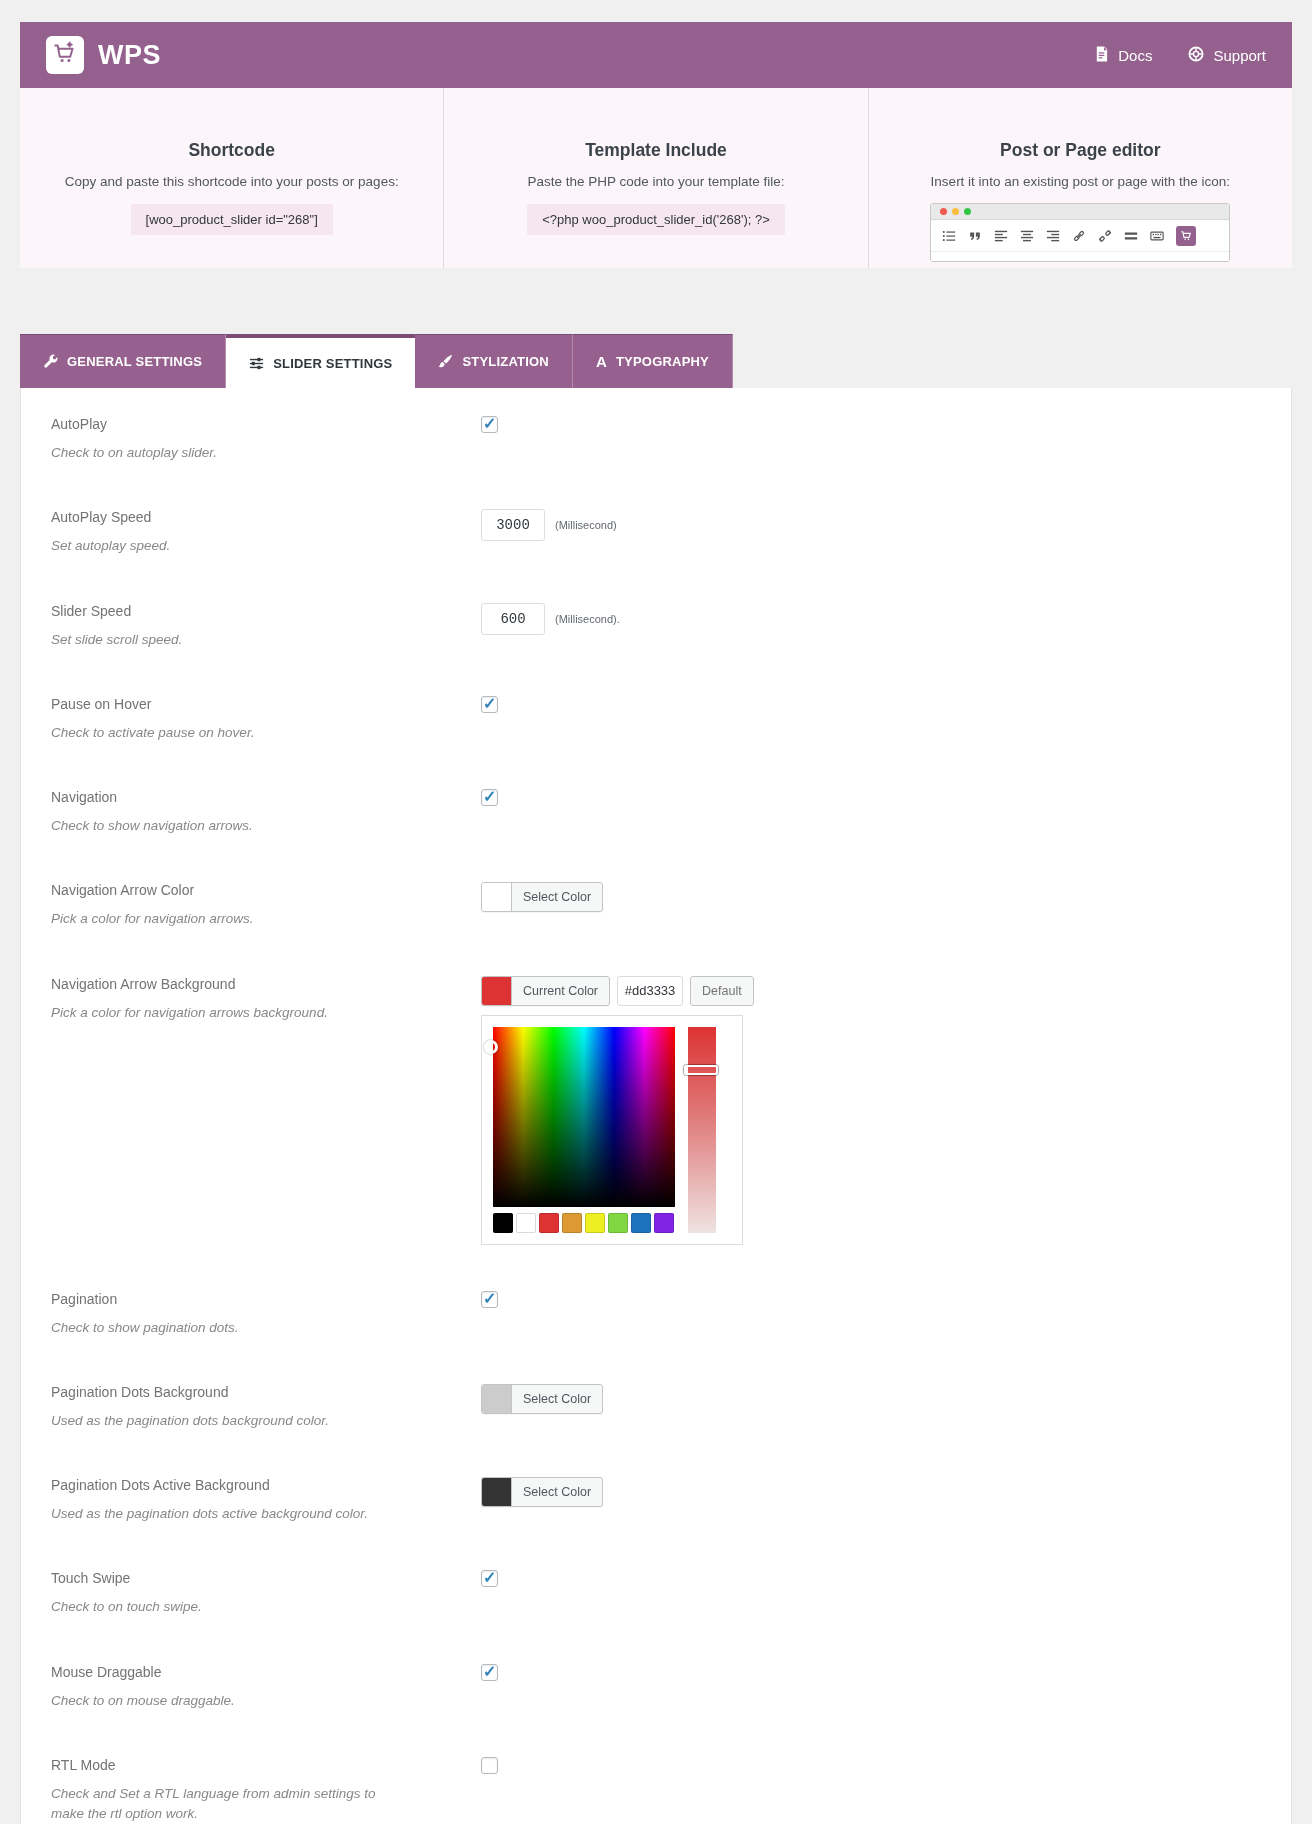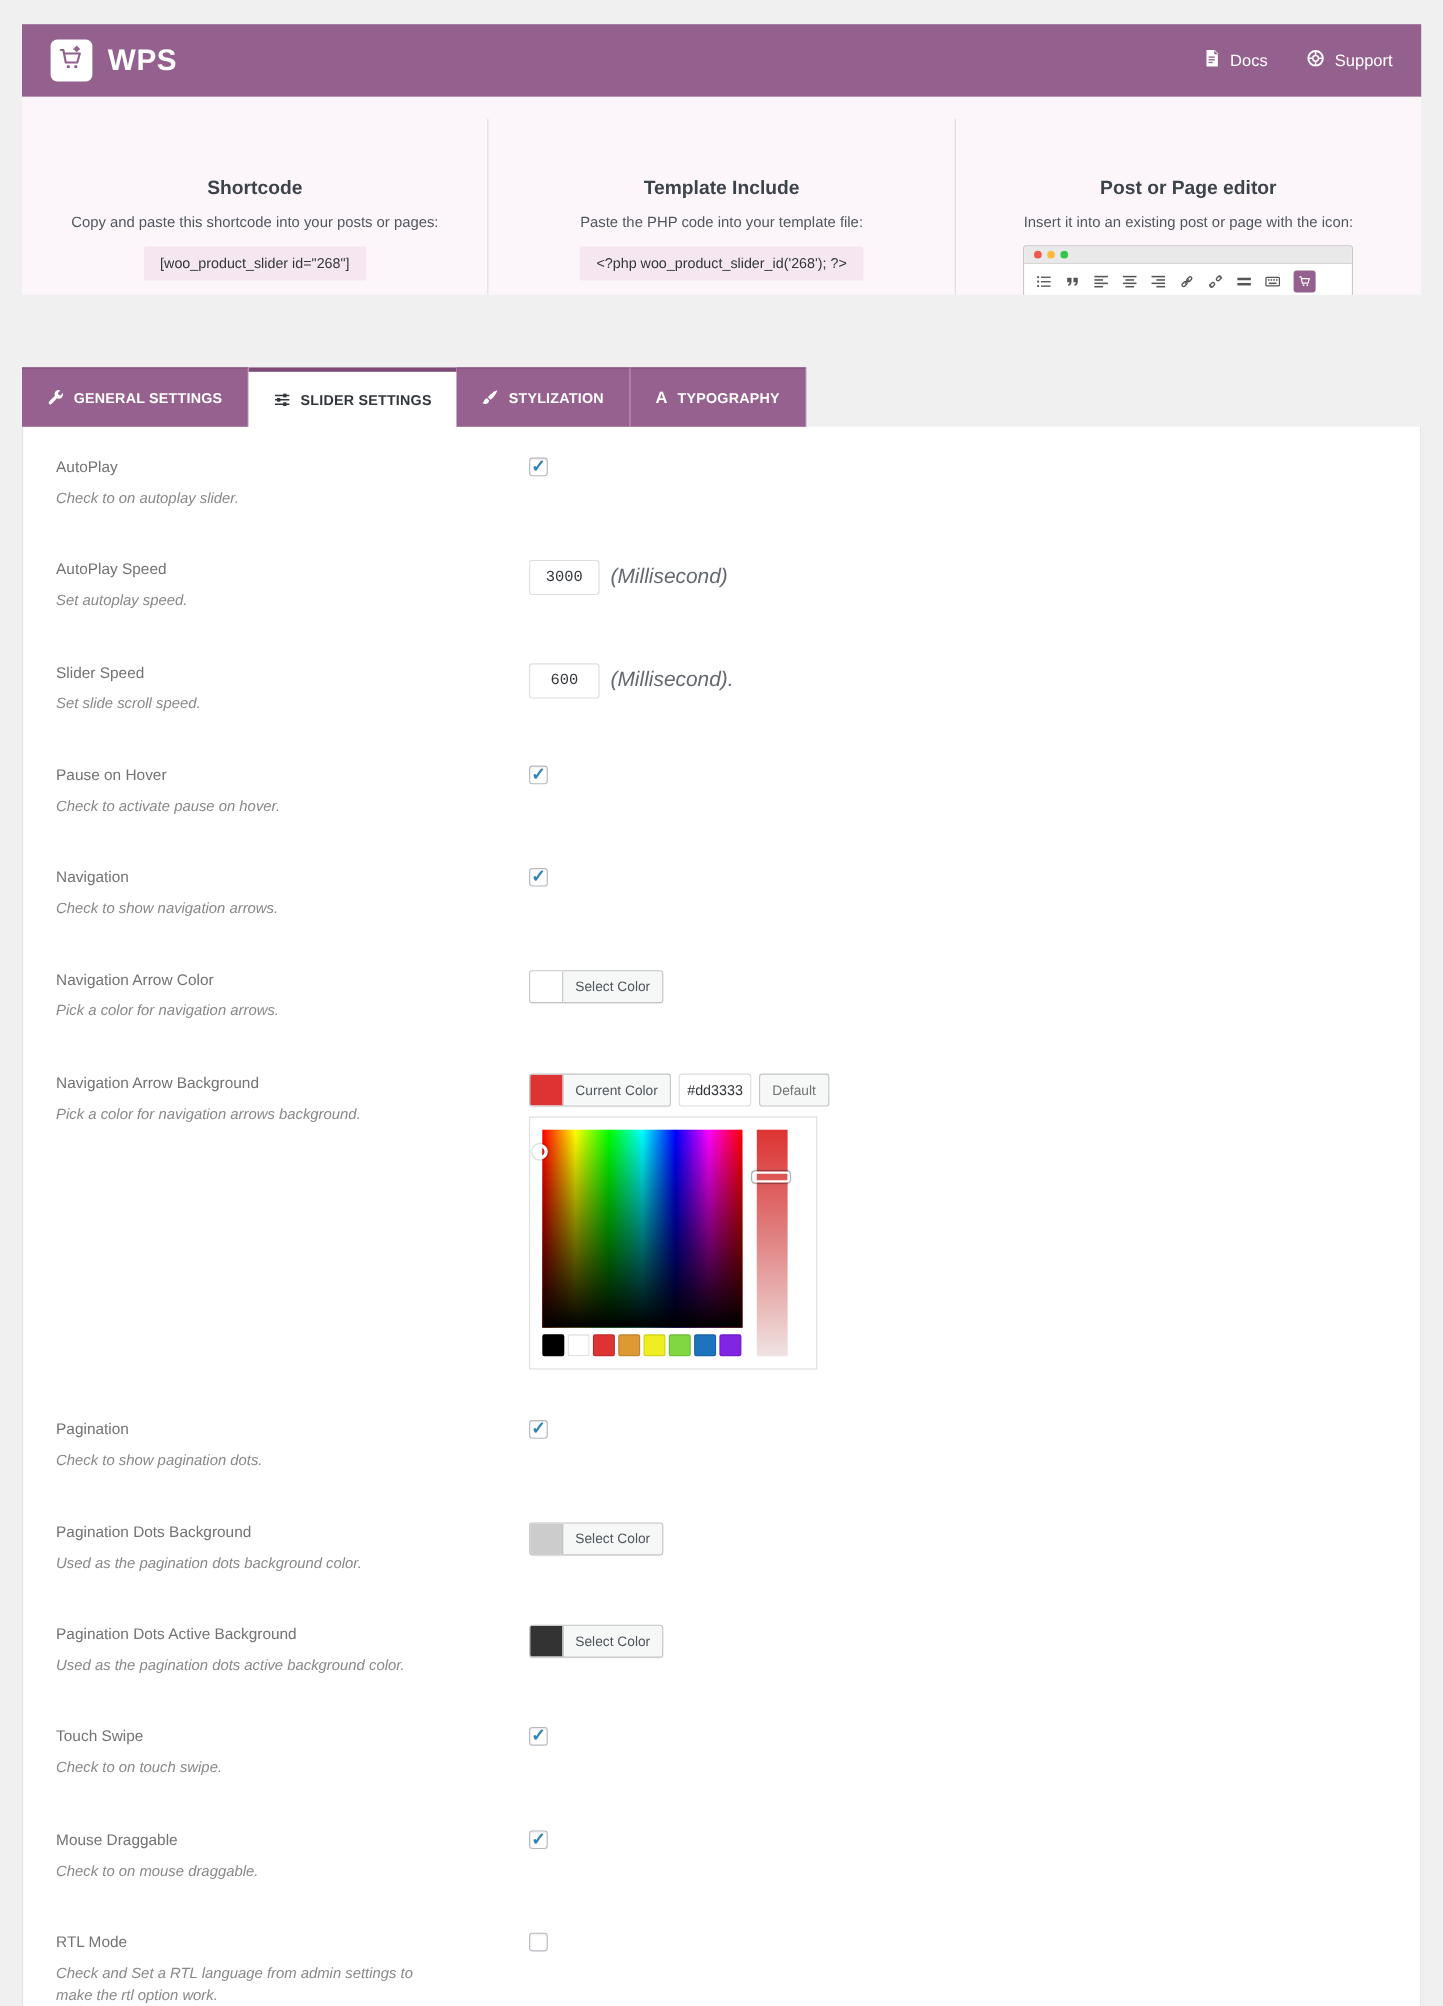--- a/index.html
+++ b/index.html
@@ -21,21 +21,21 @@
     display:flex;align-items:center;justify-content:center;margin-right:14px;
   }
   .brand{ color:#fff;font-size:27px;font-weight:bold;letter-spacing:.5px; }
   .hdr-nav{ margin-left:auto; display:flex; gap:36px; }
   .nav-item{ display:flex; align-items:center; gap:9px; color:#fff; font-size:15px; cursor:pointer; }
 
   
   .info{
     display:flex; background:#fcf6fa; height:180px; overflow:hidden;
   }
-  .info-col{ flex:1; text-align:center; padding:52px 28px 0;margin-top:20px; }
+  .info-col{ flex:1; text-align:center; padding:52px 28px 0; }
   .info-col + .info-col{ border-left:1px solid #e2dae0; }
   .info-title{ font-size:17.5px; font-weight:600; color:#3c434a; }
   .info-desc{ margin-top:13px; font-size:13.5px; color:#50575e; }
   .code-chip{
     display:inline-block; margin-top:15px; background:#f5e6ef;
     padding:8px 15px; font-size:13px; color:#32373c; border-radius:2px;
   }
   
   .mock{
     width:300px; margin:14px auto 0; background:#fff;
@@ -88,21 +88,21 @@
     font-size:16px; font-weight:bold; color:#2e83ba;
   }
 
   
   .numwrap{ display:flex; align-items:center; }
   .num-input{
     width:64px; height:32px; border:1px solid #ddd; border-radius:3px;
     text-align:center; font-size:14px; color:#32373c;
     font-family:Liberation Mono, monospace; margin-right:10px; background:#fff;
   }
-  .note{ font-size:19px; color:#646970;font-style:italic; }
+  .note{ font-size:11px; color:#646970; }
 
   
   .color-btn{
     display:inline-flex; align-items:stretch; height:30px;
     border:1px solid #c3c4c7; border-radius:3px; background:#f6f7f7;
     overflow:hidden; cursor:pointer; box-shadow:0 1px 0 rgba(0,0,0,.04);
   }
   .color-btn .swatch{ width:30px; border-right:1px solid #c3c4c7; }
   .color-btn .lbl{ padding:0 11px; font-size:12.5px; color:#50575e; display:flex; align-items:center; }
 

